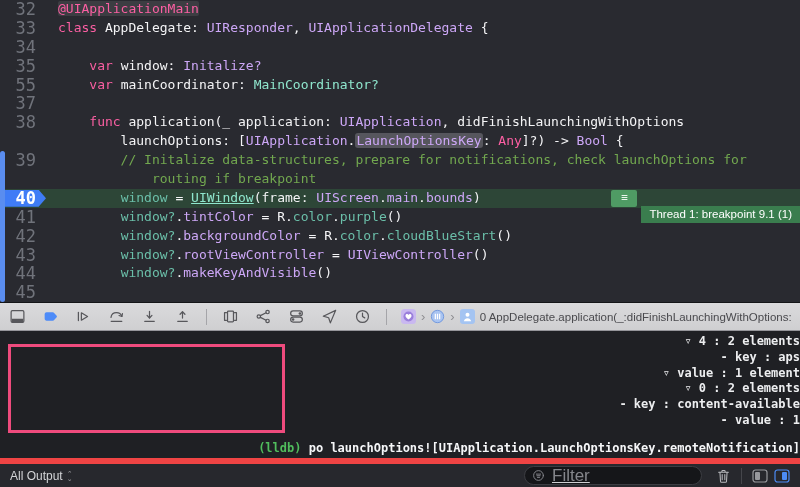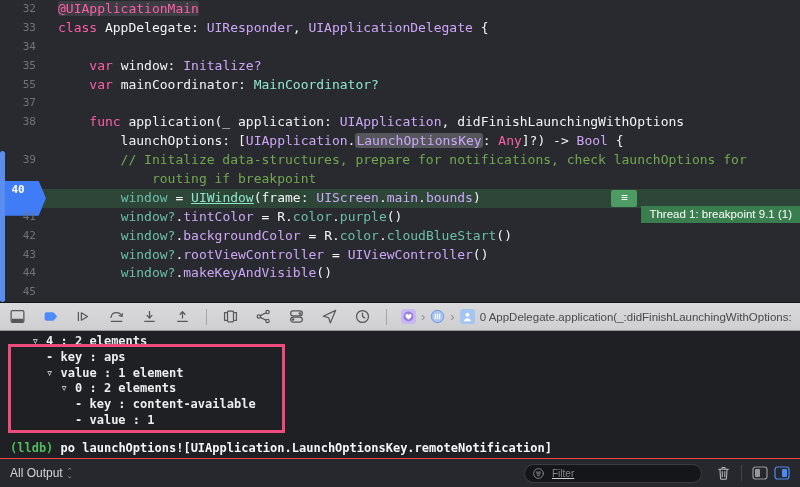--- a/index.html
+++ b/index.html
@@ -5,23 +5,23 @@
   html,body{margin:0;padding:0;}
   body{width:800px;height:487px;overflow:hidden;background:#27282d;font-family:"Liberation Sans",sans-serif;}
   .window{width:800px;height:487px;display:flex;flex-direction:column;}
 
   
   .editor{position:relative;height:302px;background:#292a30;overflow:hidden;
           font-family:"DejaVu Sans Mono",monospace;font-size:13px;line-height:18.9px;}
   .row{display:flex;align-items:center;height:18.9px;position:relative;}
   .row.current{background:#2d4637;}
   .gut{flex:0 0 46px;width:46px;box-sizing:border-box;text-align:right;padding-right:10px;
-       color:#70737b;font-size:11px;user-select:none;}
+       color:#70737b;font-size:17px;user-select:none;}
   .gut.bp{background:#3f7cf6;clip-path:polygon(0 0,84% 0,100% 50%,84% 100%,0 100%);
-          color:#fff;height:35px;line-height:17px;text-align:center;padding-right:10px;font-weight:bold;}
+          color:#fff;height:17px;line-height:17px;padding-right:10px;font-weight:bold;}
   .code{white-space:pre;margin-left:12px;}
   .seg.white{color:#f4f4f6}.seg.pink{color:#fc5fa3}.seg.purple{color:#cda7f7}
   .seg.mint{color:#8fe6cd}.seg.teal{color:#6bbfa9}.seg.green{color:#72a84f}
   .seg.hl{background:#56565d;border-radius:3px;padding:0 1px;}
   .seg.hl2{background:rgba(255,255,255,.09);border-radius:2px;}
   .seg.u{text-decoration:underline;}
   .bp-note{margin-left:auto;display:flex;align-items:center;height:17px;}
   .bp-chip{width:26px;height:17px;background:#4f9b64;border-radius:2px;color:#eaf5ec;
            display:flex;align-items:center;justify-content:center;font-size:11px;margin-right:4px;}
   .bp-label{background:#3a7d4e;color:#fff;height:17px;display:flex;align-items:center;
@@ -35,37 +35,37 @@
   .dbg-icons{display:flex;align-items:center;}
   .tb-btn{width:19px;height:19px;display:flex;align-items:center;justify-content:center;
           margin-right:14px;background:none;border:none;padding:0;}
   .tb-sep{width:1px;height:16px;background:#a5a5a9;margin:0 14px 0 0;}
   .breadcrumb{display:flex;align-items:center;gap:5px;color:#48484c;font-size:11.5px;white-space:nowrap;overflow:hidden;}
   .crumb-sep{color:#8e8e92;font-size:13px;}
   .crumb-label{color:#4a4a4e;}
 
   
   .console{position:relative;height:127px;background:#1f2024;padding:3px 0 0 10px;box-sizing:border-box;
-           font-family:"DejaVu Sans Mono",monospace;font-size:12px;line-height:15.8px;font-weight:bold;color:#edeef0;}
+           font-family:"DejaVu Sans Mono",monospace;font-size:12px;line-height:15.8px;font-weight:bold;color:#edeef0;text-align:right;}
   .cline{white-space:pre;}
   .annotation-box{position:absolute;left:8px;top:13px;width:277px;height:89px;box-sizing:border-box;
                   border:3px solid #ee4b7d;z-index:6;pointer-events:none;}
   .lldb-line{white-space:pre;margin-top:12px;}
   .lldb{color:#50bd5d;}
   .cmd{color:#f5f6f8;}
 
   
-  .bottombar{height:29px;background:#27282d;border-top:1px solid #ef4444;display:flex;align-items:center;
+  .bottombar{height:29px;background:#27282d;border-top:6px solid #ef4444;display:flex;align-items:center;
              padding:0 10px;box-sizing:border-box;}
   .scope{display:flex;align-items:center;gap:4px;color:#d3d4d7;font-size:12px;}
   .updown{display:flex;flex-direction:column;line-height:5px;font-size:7px;color:#9a9b9f;}
   .spacer{flex:1;}
   .filter-pill{width:178px;height:19px;background:#151619;border:1px solid #3c3d42;border-radius:10px;
                display:flex;align-items:center;padding:0 7px;gap:5px;box-sizing:border-box;}
-  .filter-input{background:transparent;border:none;outline:none;color:#cfd0d3;font-size:10px;width:120px;
+  .filter-input{background:transparent;border:none;outline:none;color:#cfd0d3;font-size:17px;width:120px;
                 font-family:"Liberation Sans",sans-serif;text-decoration:underline;}
   .filter-input::placeholder{color:#85868b;}
   .bb-icon{display:flex;align-items:center;justify-content:center;background:none;border:none;padding:0;}
   .bb-sep{width:1px;height:16px;background:#45464b;margin:0 10px;}
 </style>
 </head>
 <body>
 
 <div class="window">
 

